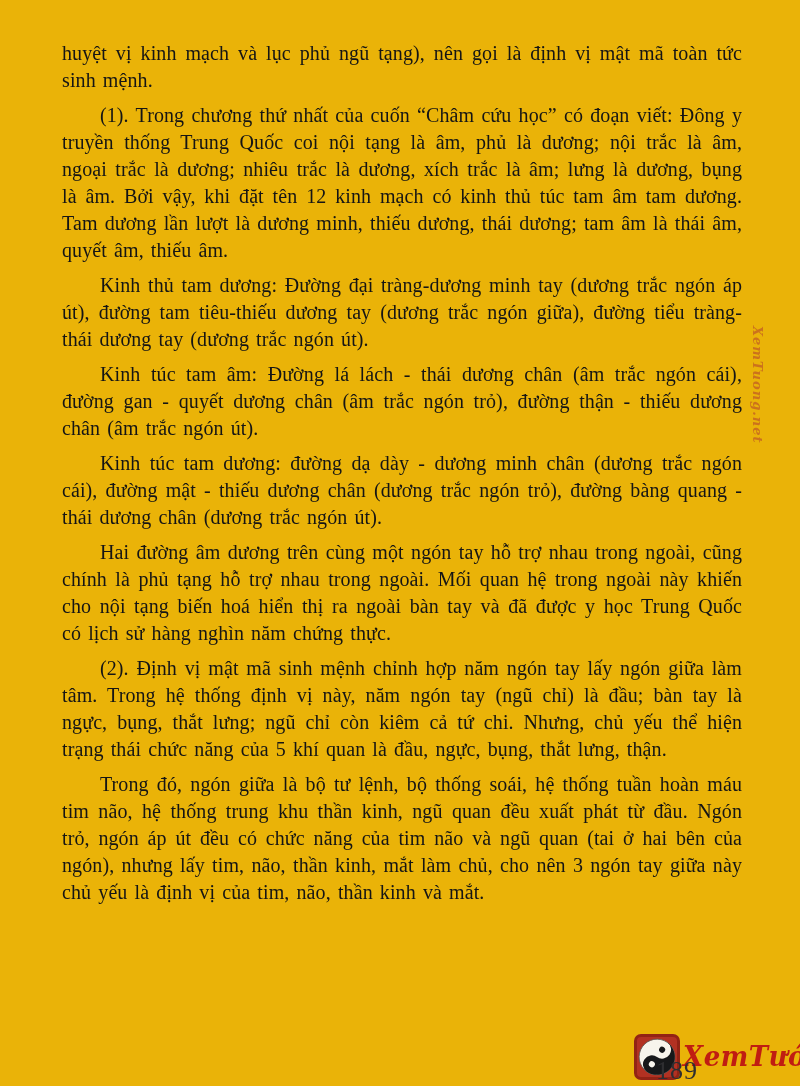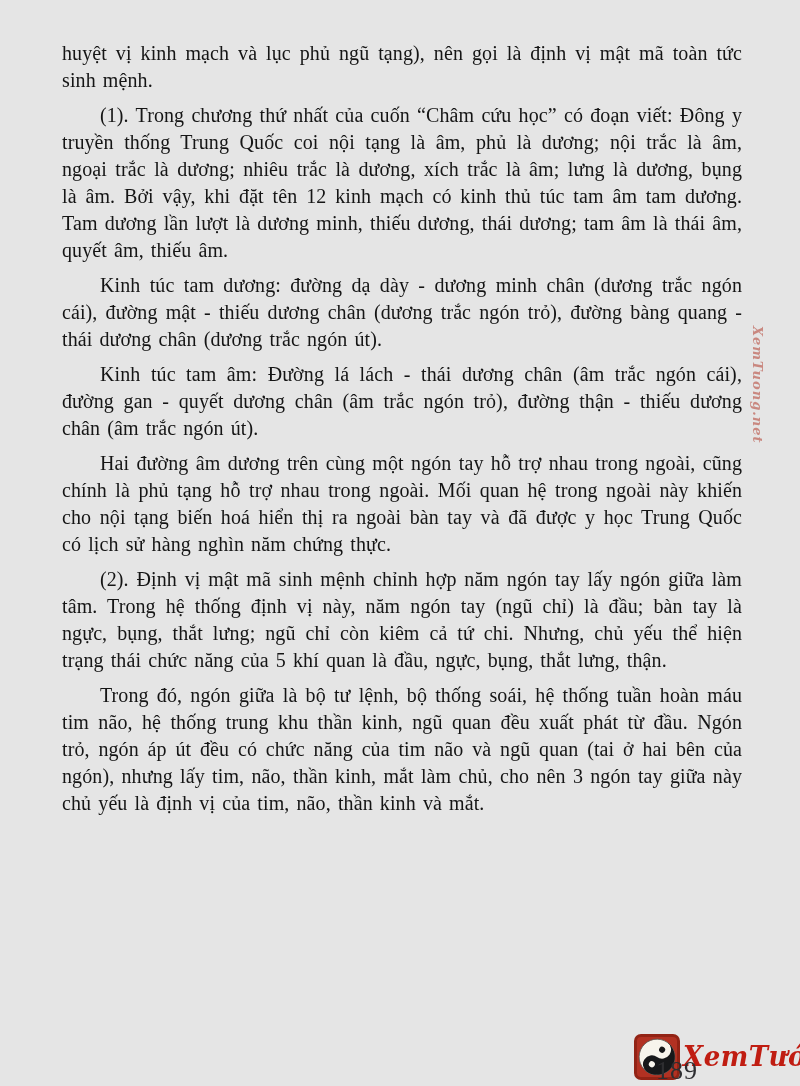--- a/index.html
+++ b/index.html
@@ -5,21 +5,21 @@
   html,body{margin:0;padding:0;}
   body{
     width:800px;height:1086px;
     background:#ffffff;
     font-family:"Liberation Serif", serif;
     position:relative;
     overflow:hidden;
   }
   .page{
     position:absolute;inset:0;
-    background:#e5e5e5;
+    background:#eab308;
   }
   .text-column{
     position:absolute;
     left:62px;top:40px;width:680px;
     color:#151515;
     font-size:20px;
     line-height:27px;
     text-align:justify;
     word-spacing:2px;
     letter-spacing:0.1px;
@@ -79,22 +79,23 @@
   }
 </style>
 </head>
 <body>
 
 <div class="page">
 
   <main class="text-column">
     <p class="para noindent">huyệt vị kinh mạch và lục phủ ngũ tạng), nên gọi là định vị mật mã toàn tức sinh mệnh.</p>
     <p class="para">(1). Trong chương thứ nhất của cuốn “Châm cứu học” có đoạn viết: Đông y truyền thống Trung Quốc coi nội tạng là âm, phủ là dương; nội trắc là âm, ngoại trắc là dương; nhiêu trắc là dương, xích trắc là âm; lưng là dương, bụng là âm. Bởi vậy, khi đặt tên 12 kinh mạch có kinh thủ túc tam âm tam dương. Tam dương lần lượt là dương minh, thiếu dương, thái dương; tam âm là thái âm, quyết âm, thiếu âm.</p>
+    <p class="para">Kinh thủ tam dương: Đường đại tràng-dương minh tay (dương trắc ngón áp út), đường tam tiêu-thiếu dương tay (dương trắc ngón giữa), đường tiểu tràng-thái dương tay (dương trắc ngón út).</p>
+    <p class="para">Kinh túc tam âm: Đường lá lách - thái dương chân (âm trắc ngón cái), đường gan - quyết dương chân (âm trắc ngón trỏ), đường thận - thiếu dương chân (âm trắc ngón út).</p>
     <p class="para">Kinh túc tam dương: đường dạ dày - dương minh chân (dương trắc ngón cái), đường mật - thiếu dương chân (dương trắc ngón trỏ), đường bàng quang - thái dương chân (dương trắc ngón út).</p>
-    <p class="para">Kinh túc tam âm: Đường lá lách - thái dương chân (âm trắc ngón cái), đường gan - quyết dương chân (âm trắc ngón trỏ), đường thận - thiếu dương chân (âm trắc ngón út).</p>
     <p class="para">Hai đường âm dương trên cùng một ngón tay hỗ trợ nhau trong ngoài, cũng chính là phủ tạng hỗ trợ nhau trong ngoài. Mối quan hệ trong ngoài này khiến cho nội tạng biến hoá hiển thị ra ngoài bàn tay và đã được y học Trung Quốc có lịch sử hàng nghìn năm chứng thực.</p>
     <p class="para">(2). Định vị mật mã sinh mệnh chỉnh hợp năm ngón tay lấy ngón giữa làm tâm. Trong hệ thống định vị này, năm ngón tay (ngũ chỉ) là đầu; bàn tay là ngực, bụng, thắt lưng; ngũ chỉ còn kiêm cả tứ chi. Nhưng, chủ yếu thể hiện trạng thái chức năng của 5 khí quan là đầu, ngực, bụng, thắt lưng, thận.</p>
     <p class="para">Trong đó, ngón giữa là bộ tư lệnh, bộ thống soái, hệ thống tuần hoàn máu tim não, hệ thống trung khu thần kinh, ngũ quan đều xuất phát từ đầu. Ngón trỏ, ngón áp út đều có chức năng của tim não và ngũ quan (tai ở hai bên của ngón), nhưng lấy tim, não, thần kinh, mắt làm chủ, cho nên 3 ngón tay giữa này chủ yếu là định vị của tim, não, thần kinh và mắt.</p>
   </main>
 
   <div class="side-watermark">XemTuong.net</div>
 
   <div class="brand">
     <span class="logo-box">
       <svg width="38" height="38" viewBox="0 0 100 100" aria-hidden="true">

